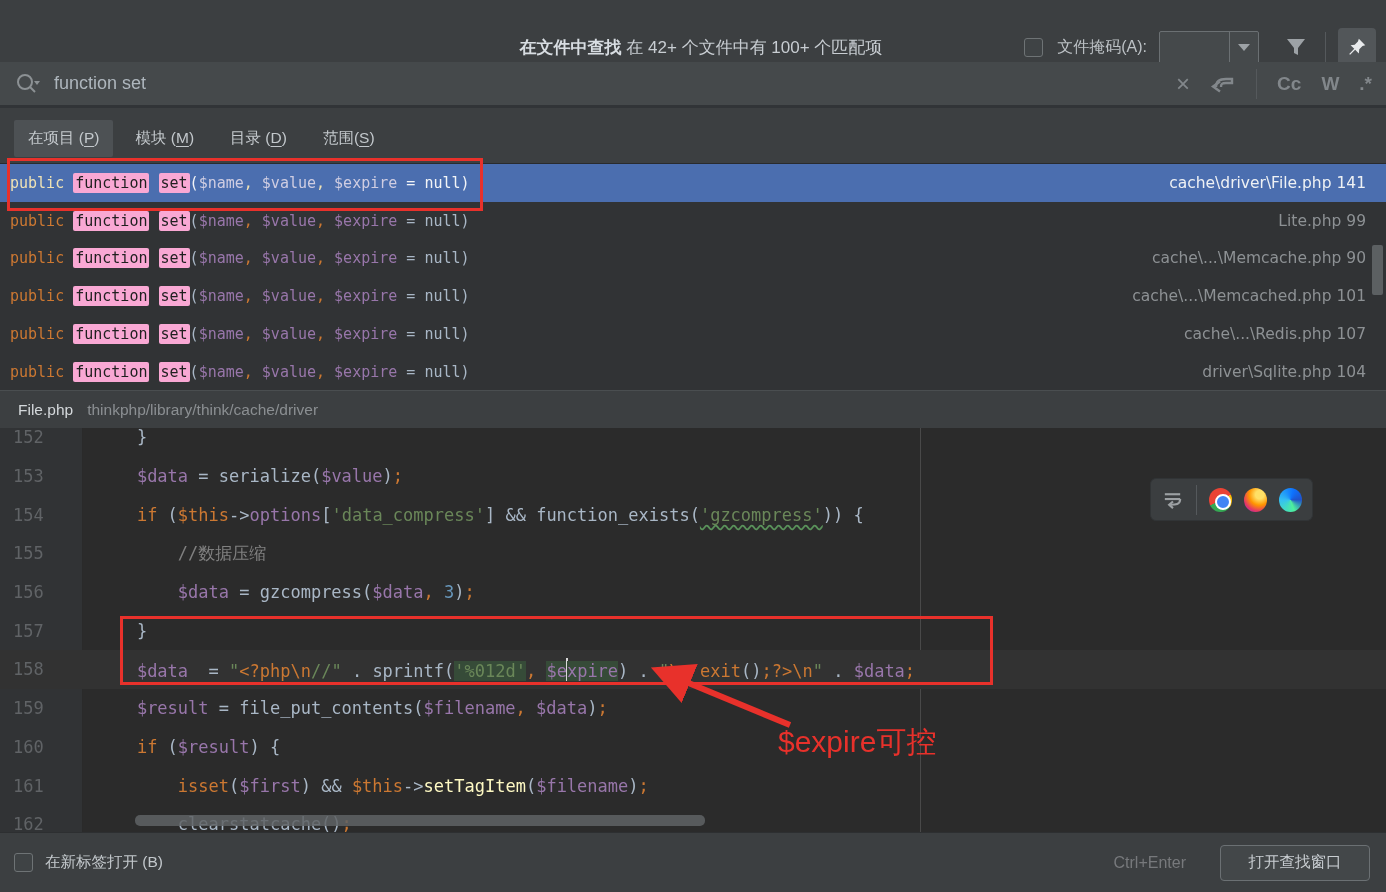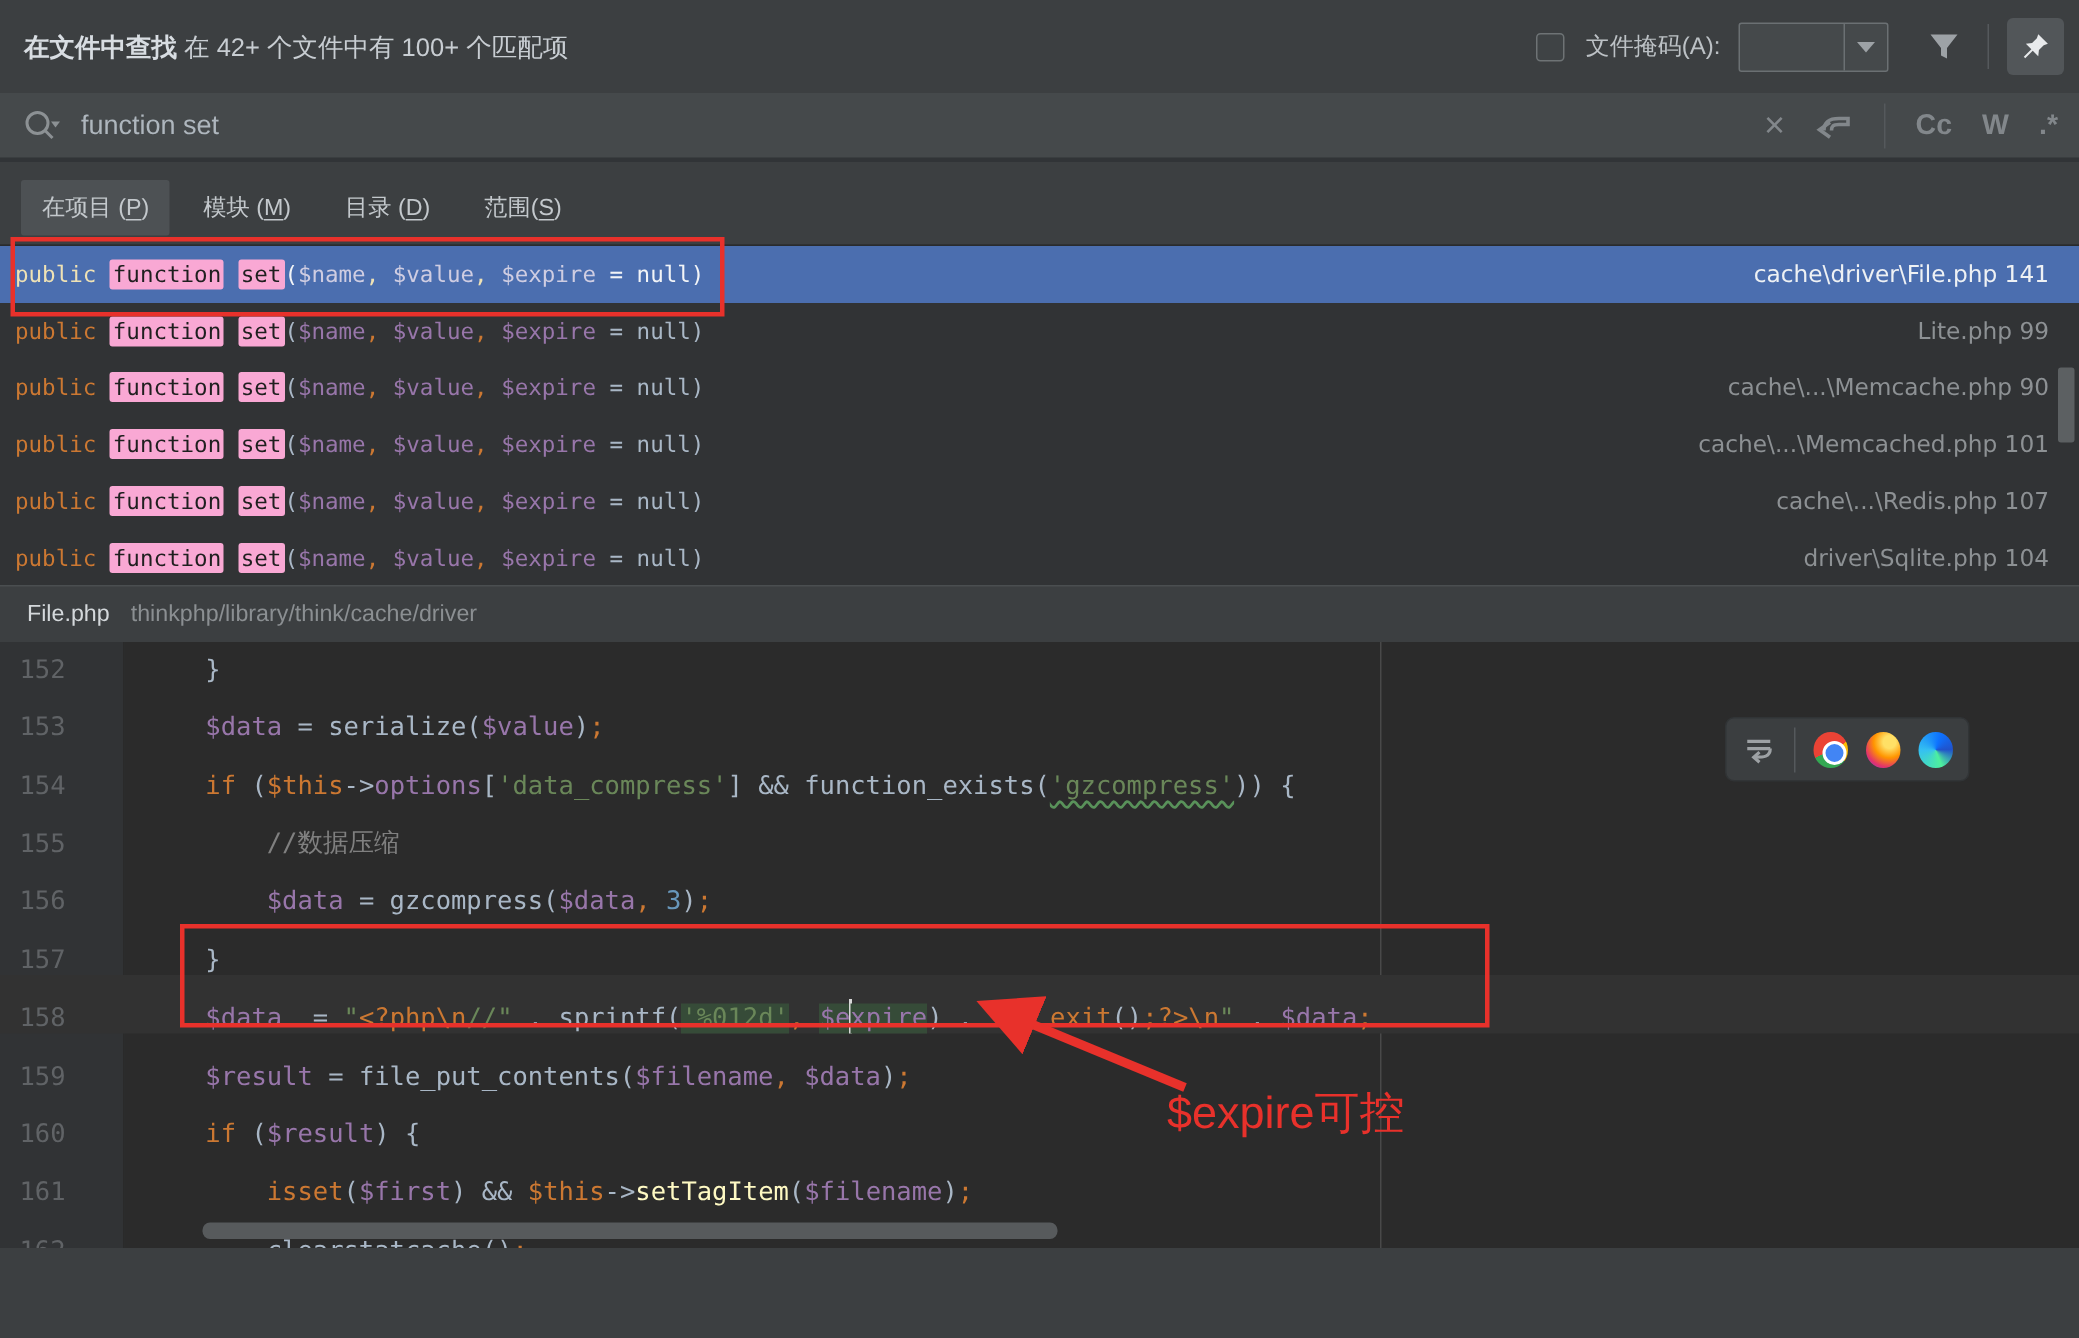--- a/index.html
+++ b/index.html
@@ -2,21 +2,21 @@
 <html><head>
 <meta charset="utf-8">
 <style>
   * { margin:0; padding:0; box-sizing:border-box; }
   html,body { width:1386px; height:892px; overflow:hidden; background:#3c3f41;
     font-family:"Liberation Sans","DejaVu Sans",sans-serif; }
   .abs { position:absolute; }
   #window { position:relative; width:1386px; height:892px; background:#3c3f41; }
 
   
-  #titlebar { left:0; top:0; width:1386px; height:62px; display:flex; align-items:center; }
+  #titlebar { left:0; top:16px; width:1386px; height:62px; display:flex; align-items:center;justify-content:center; }
   #title-text { margin-left:16px; font-size:17px; color:#c8cdd2; }
   #title-text b { color:#d8dde2; font-weight:bold; }
   #title-right { position:absolute; right:10px; top:0; height:62px; display:flex; align-items:center; gap:12px; }
   .cb { width:19px; height:19px; border:1.6px solid #6e7375; border-radius:3px; background:#3f4345; }
   #mask-label { font-size:16px; color:#bcc1c5; margin-left:2px; }
   #mask-combo { width:100px; height:33px; border:1px solid #6b7073; border-radius:2px; background:#45494b; display:flex; }
   #mask-combo .combo-text { flex:1; }
   #mask-combo .combo-arrow { width:29px; border-left:1px solid #6b7073; display:flex; align-items:center; justify-content:center; }
   .tri-down { width:0; height:0; border-left:6px solid transparent; border-right:6px solid transparent; border-top:7px solid #9da2a6; }
   #filter-btn { width:34px; height:34px; display:flex; align-items:center; justify-content:center; margin-left:8px; }
@@ -68,21 +68,21 @@
   
   #previewbar { left:0; top:390px; width:1386px; height:38px; background:#3c3f41; border-top:1px solid #4a4e50; display:flex; align-items:center; }
   #preview-file { margin-left:18px; font-size:15.5px; color:#d4d8db; }
   #preview-path { margin-left:14px; font-size:15.5px; color:#8b8f92; }
 
   
   #codearea { left:0; top:428px; width:1386px; height:404px; background:#2b2b2b; overflow:hidden; }
   #gutter-bg { position:absolute; left:0; top:0; width:83px; height:404px; background:#313335; border-right:1px solid #2a2a2a; }
   #margin-guide { position:absolute; left:920px; top:0; width:1px; height:404px; background:#494949; }
   #code-lines { position:absolute; left:0; top:-10px; width:1386px; }
-  .code-line { position:relative; height:38.7px; display:flex; align-items:flex-end; }
+  .code-line { position:relative; height:38.7px; display:flex; align-items:center; }
   .code-line.caretline { background:#323232; }
   .line-num { position:absolute; left:13px; width:50px; color:#606366; font-family:"DejaVu Sans Mono","Liberation Mono",monospace; font-size:17px; }
   .line-text { white-space:pre; padding-left:55px; font-family:"DejaVu Sans Mono","Liberation Mono",monospace; font-size:17px; }
   #hscrollbar { left:135px; top:815px; width:570px; height:11px; background:#5f6365; border-radius:5px; opacity:.85; }
 
   
   #float-toolbar { left:1150px; top:478px; width:163px; height:43px; background:#3b3e40; border:1px solid #313436; border-radius:6px; display:flex; align-items:center; gap:12px; padding:0 10px; }
   .browser-dot { width:24px; height:24px; border-radius:50%; }
   #chrome-icon { background:conic-gradient(from -45deg,#ea4335 0 30%,#fbbc05 30% 48%,#34a853 48% 80%,#ea4335 80%); position:relative; }
   #chrome-icon::after { content:""; position:absolute; left:6px; top:6px; width:12px; height:12px; border-radius:50%; background:#4285f4; border:2px solid #fff; }
@@ -259,20 +259,26 @@
       <line x1="4" y1="11" x2="20" y2="11" stroke="#9da1a4" stroke-width="2.2"></line>
       <path d="M20 11 C20 17 15 17 10 17" fill="none" stroke="#9da1a4" stroke-width="2.2"></path>
       <path d="M12.5 13.5 L8.5 17 L12.5 20.5" fill="none" stroke="#9da1a4" stroke-width="2.2"></path>
     </svg>
     <span class="vsep"></span>
     <span class="browser-dot" id="chrome-icon"></span>
     <span class="browser-dot" id="firefox-icon"></span>
     <span class="browser-dot" id="edge-icon"></span>
   </div>
 
+  <div id="bottombar" class="abs">
+    <span class="cb"></span>
+    <span id="newtab-label">在新标签打开 (B)</span>
+    <span id="shortcut-hint">Ctrl+Enter</span>
+    <div id="open-find-btn">打开查找窗口</div>
+  </div>
 
   <div id="anno-rect-1" class="red-rect"></div>
   <div id="anno-rect-2" class="red-rect"></div>
   <svg id="anno-arrow" width="260" height="95" viewBox="0 0 260 95">
     <defs>
       <marker id="arrowhead" markerWidth="7" markerHeight="7" refX="5" refY="3.5" orient="auto">
         <polygon points="0 0, 7 3.5, 0 7" fill="#e8312b"></polygon>
       </marker>
     </defs>
     <line x1="190" y1="75" x2="62" y2="22" stroke="#e8312b" stroke-width="6" marker-end="url(#arrowhead)"></line>

